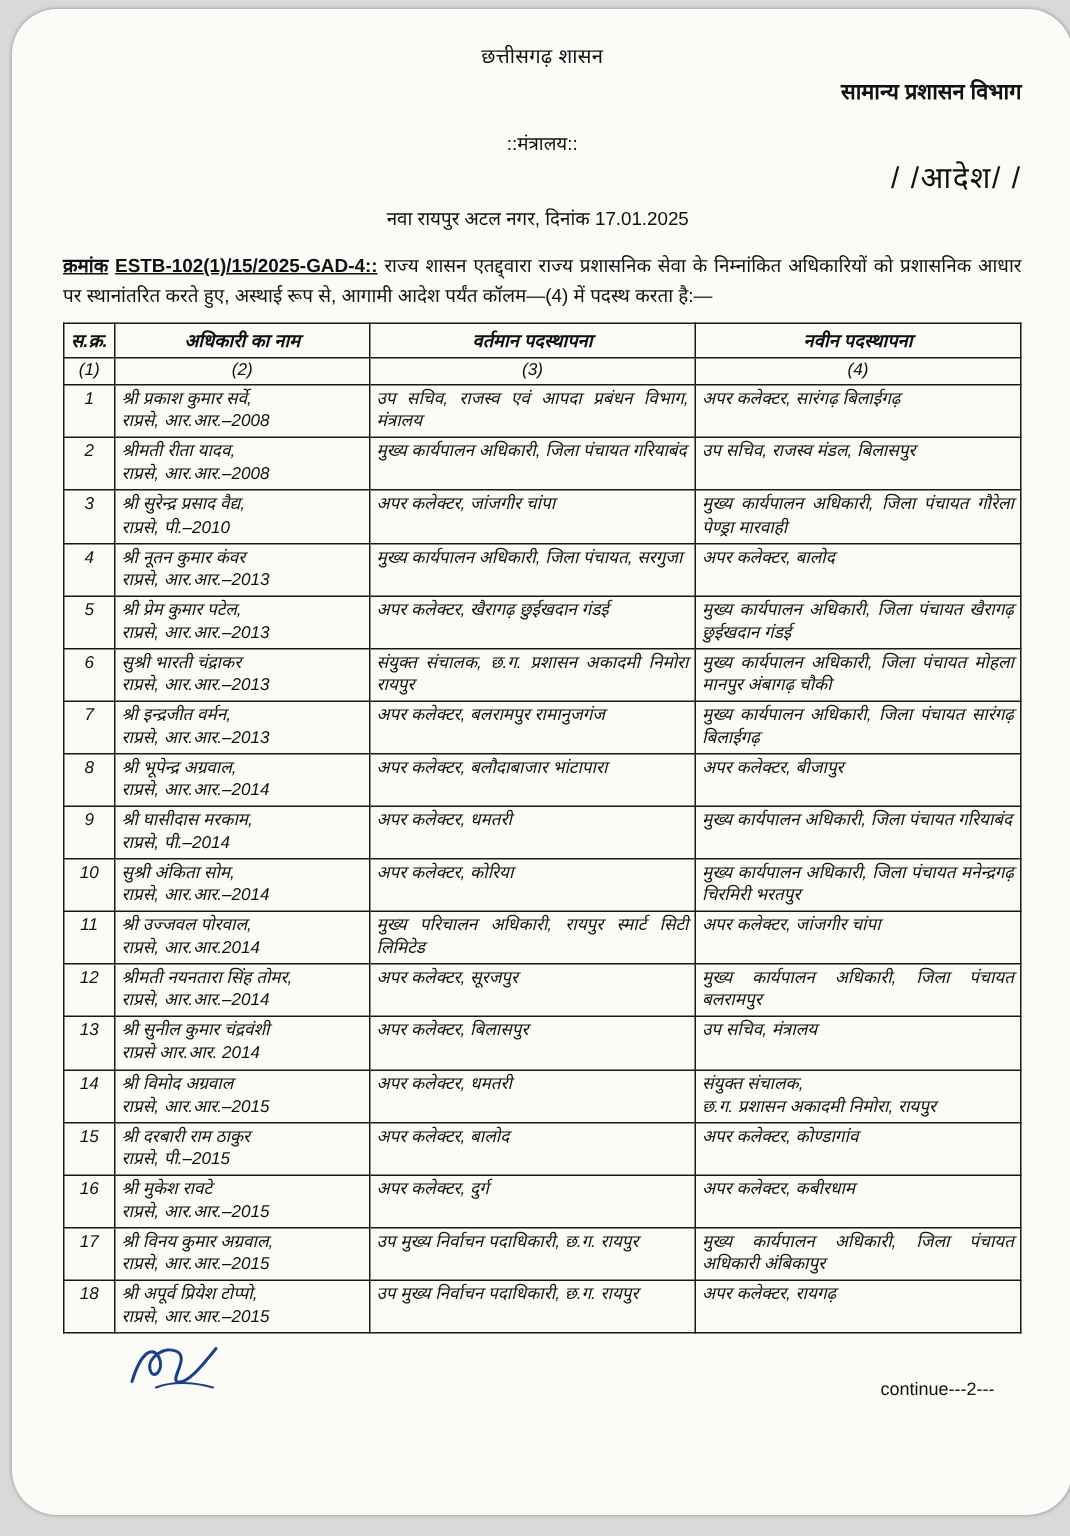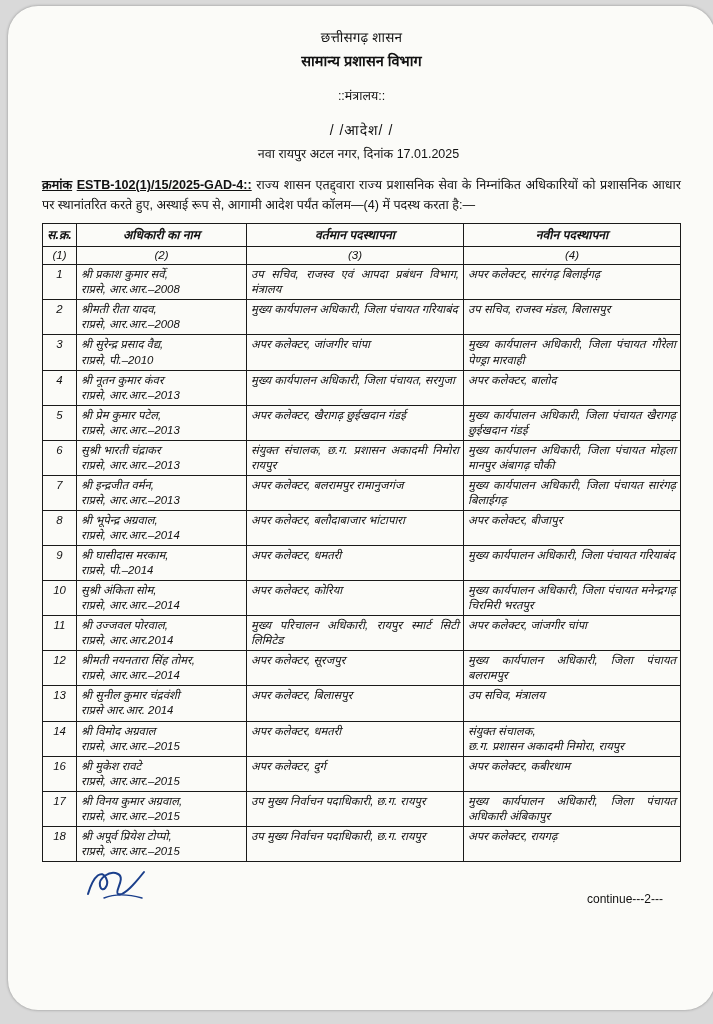--- a/index.html
+++ b/index.html
@@ -18,27 +18,26 @@
     padding:0;
     box-sizing:border-box;
     border-radius:30px;
   }
   .inner{
     padding:22px 34px 0 34px;
     color:#111;
   }
   .center{text-align:center;}
   .hdr1{font-size:13.5px;letter-spacing:.2px;}
-  .hdr2{font-size:14.5px;margin-top:4px;font-weight:600;}
+  .hdr2{font-size:14.5px;margin-top:4px;font-weight:600;text-align:right;}
   .hdr3{font-size:12.5px;margin-top:17px;}
   .hdr4{font-size:13px;margin-top:7px;}
   .order{
-    text-align:center;
-    font-size:14px;
-    margin-top:16px;
+    text-align:right;
+    font-size:20px;
     letter-spacing:1px;
   }
   .placeline{
     text-align:center;
     font-size:12.5px;
     margin-top:6px;
     padding-right:6px;
   }
   .memo{
     margin-top:14px;
@@ -213,20 +212,26 @@
             <td class="c-cur just-last">अपर कलेक्टर, बिलासपुर</td>
             <td class="c-new just-last">उप सचिव, मंत्रालय</td>
           </tr>
           <tr>
             <td class="c-sn">14</td>
             <td class="c-name">श्री विमोद अग्रवाल<br>राप्रसे, आर.आर.–2015</td>
             <td class="c-cur just-last">अपर कलेक्टर, धमतरी</td>
             <td class="c-new just-last">संयुक्त संचालक,<br>छ.ग. प्रशासन अकादमी निमोरा, रायपुर</td>
           </tr>
           <tr>
+            <td class="c-sn">15</td>
+            <td class="c-name">श्री दरबारी राम ठाकुर<br>राप्रसे, पी.–2015</td>
+            <td class="c-cur just-last">अपर कलेक्टर, बालोद</td>
+            <td class="c-new just-last">अपर कलेक्टर, कोण्डागांव</td>
+          </tr>
+          <tr>
             <td class="c-sn">16</td>
             <td class="c-name">श्री मुकेश रावटे<br>राप्रसे, आर.आर.–2015</td>
             <td class="c-cur just-last">अपर कलेक्टर, दुर्ग</td>
             <td class="c-new just-last">अपर कलेक्टर, कबीरधाम</td>
           </tr>
           <tr>
             <td class="c-sn">17</td>
             <td class="c-name">श्री विनय कुमार अग्रवाल,<br>राप्रसे, आर.आर.–2015</td>
             <td class="c-cur just-last">उप मुख्य निर्वाचन पदाधिकारी, छ.ग. रायपुर</td>
             <td class="c-new just-last">मुख्य कार्यपालन अधिकारी, जिला पंचायत अधिकारी अंबिकापुर</td>

